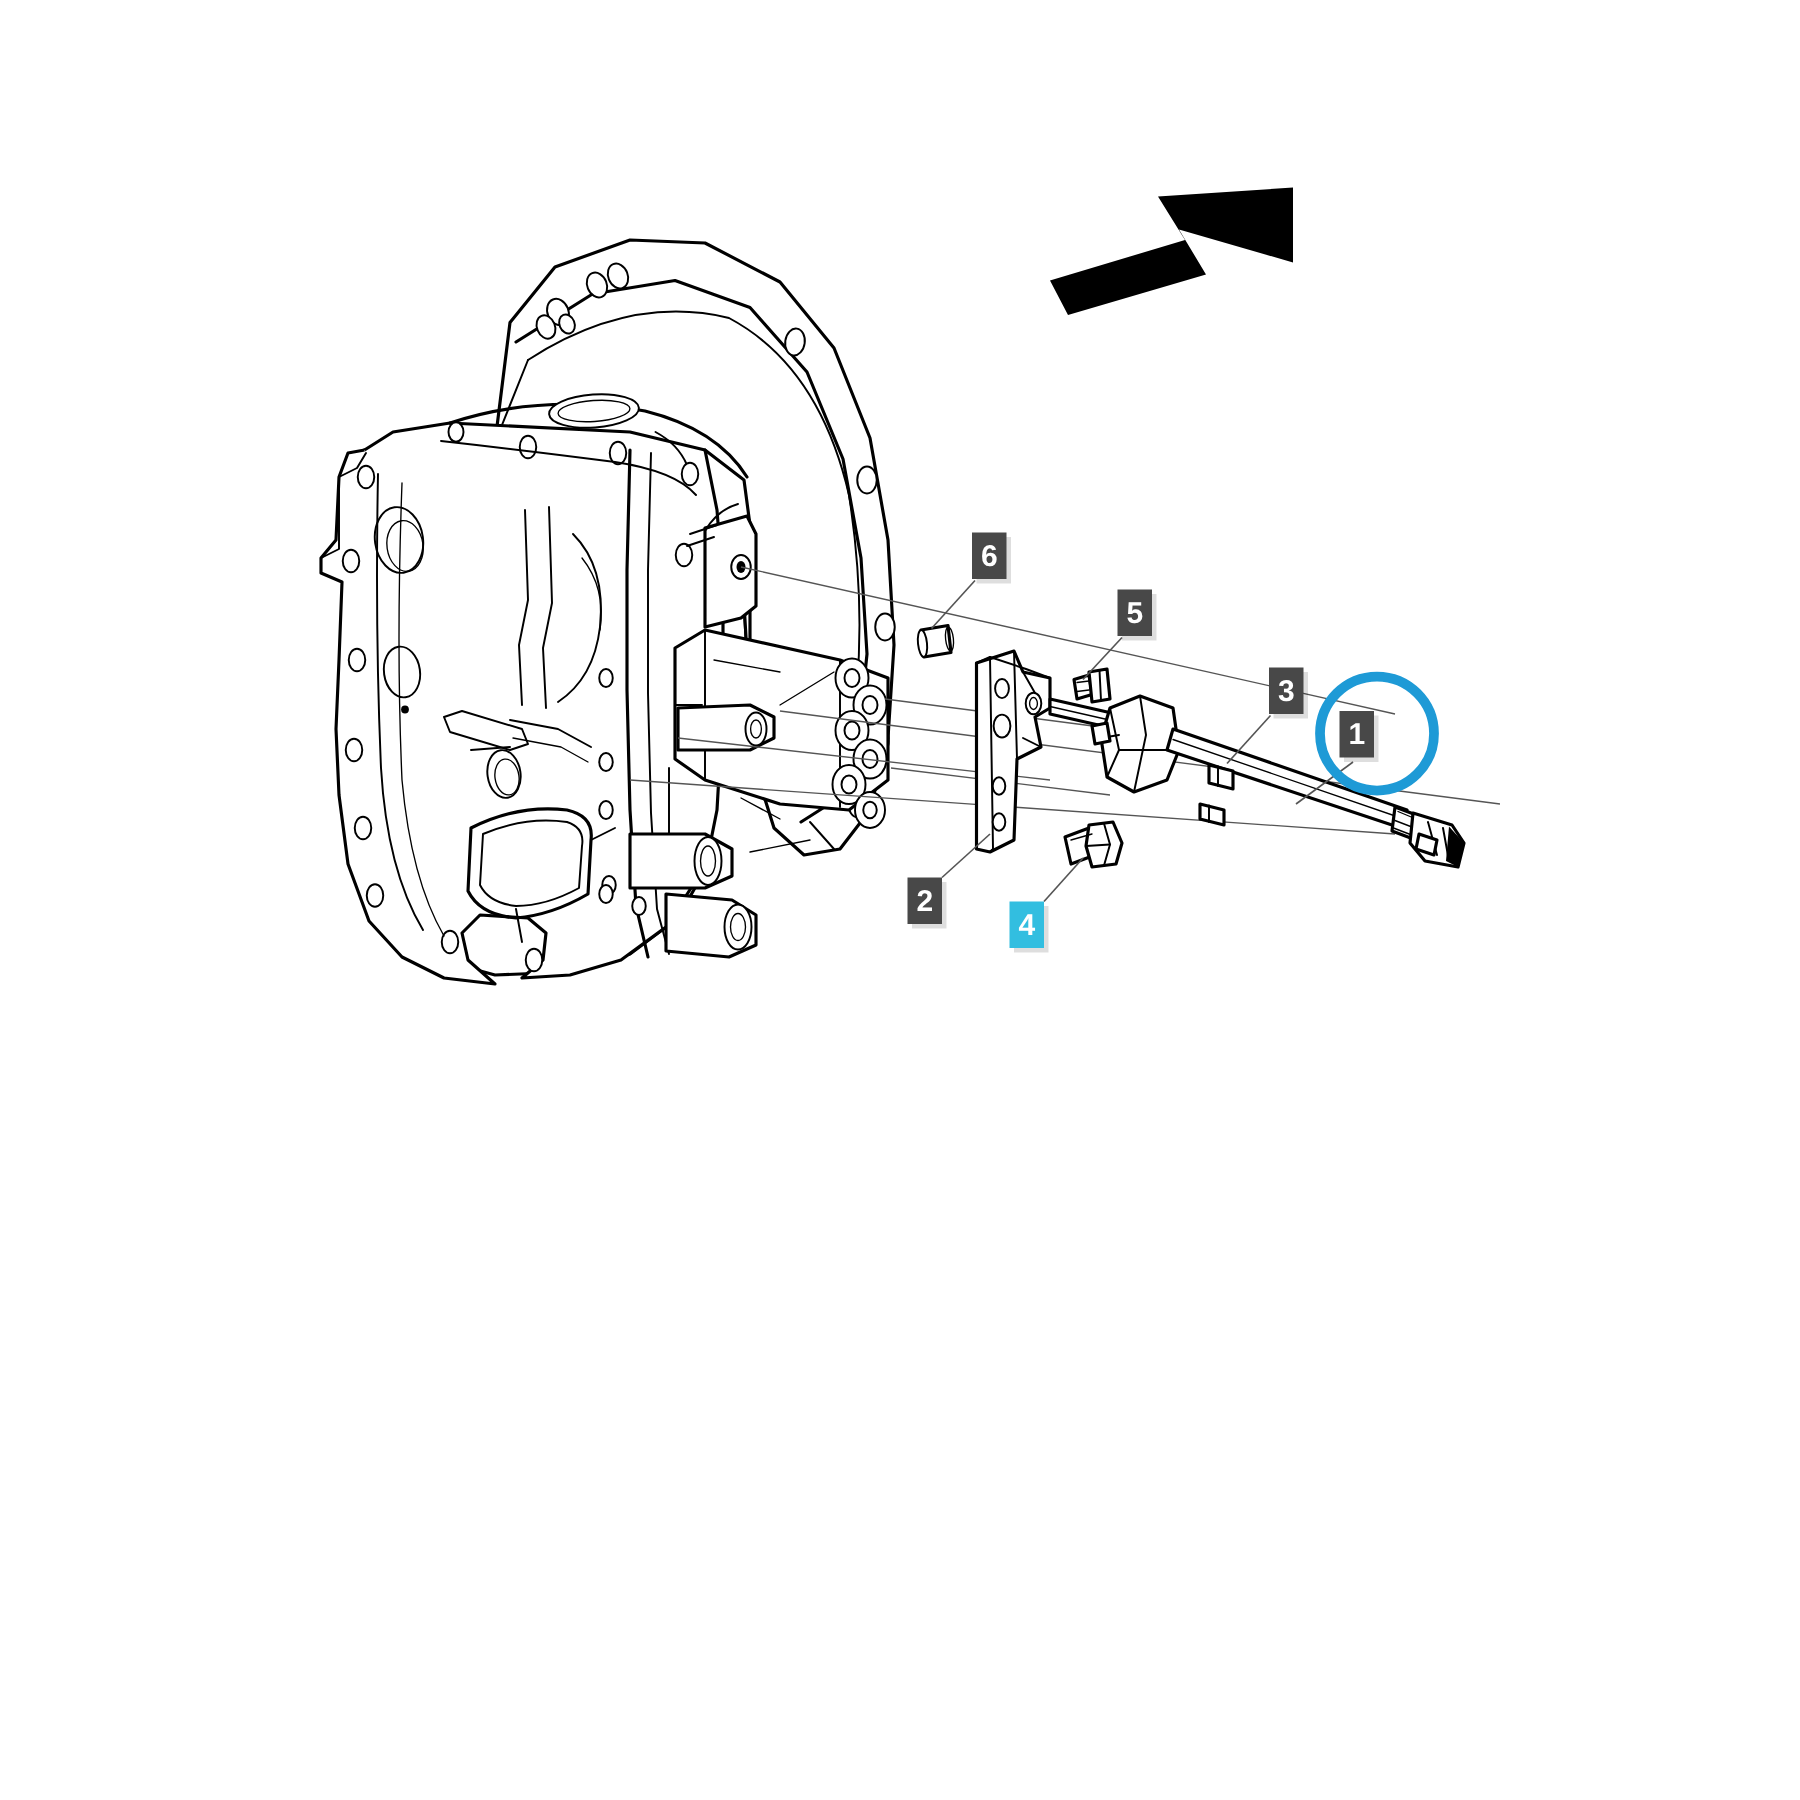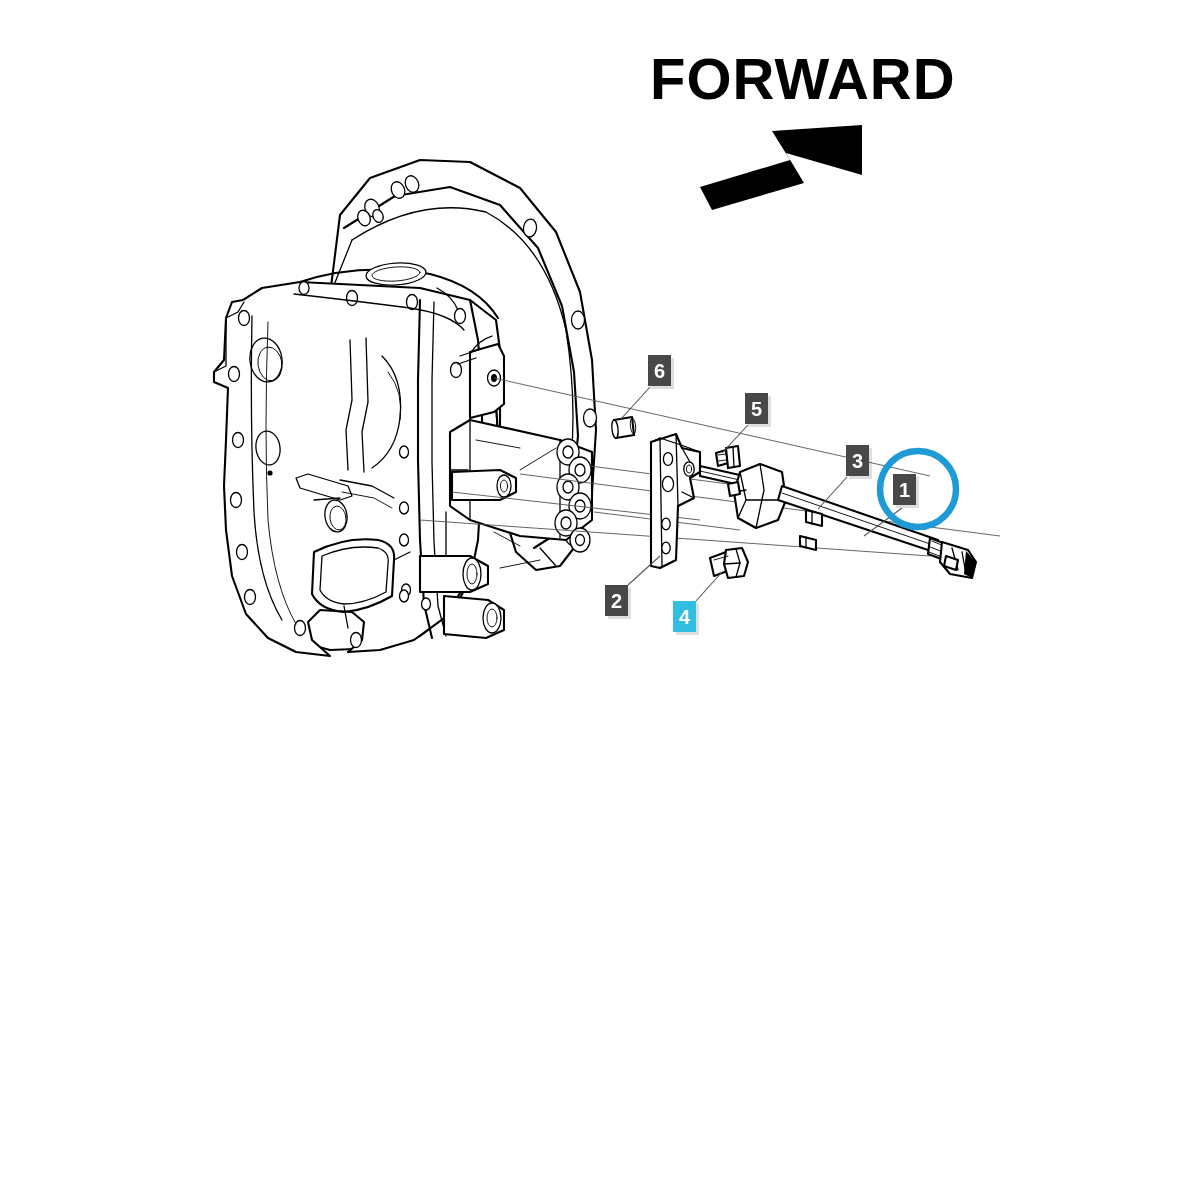--- a/index.html
+++ b/index.html
@@ -296,21 +296,20 @@
       <line class="lead" x1="748" y1="425" x2="722" y2="453"></line>
       <line class="lead" x1="847" y1="477" x2="818" y2="509"></line>
       <line class="lead" x1="902" y1="508" x2="864" y2="536"></line>
       <line class="lead" x1="628" y1="585" x2="660" y2="556"></line>
       <line class="lead" x1="696" y1="601" x2="722" y2="572"></line>
     </g>
 
     <circle cx="918" cy="489" r="38" fill="none" stroke="#1E9AD6" stroke-width="6.5"></circle>
   </svg>
 
-  <div class="forward-title">FORWARD</div>
 
   <div class="callout" style="left:648px; top:355px;">6</div>
 
   <div class="callout" style="left:745px; top:393px;">5</div>
 
   <div class="callout" style="left:846px; top:445px;">3</div>
 
   <div class="callout in-circle" style="left:893px; top:474px;">1</div>
 
   <div class="callout" style="left:605px; top:585px;">2</div>

